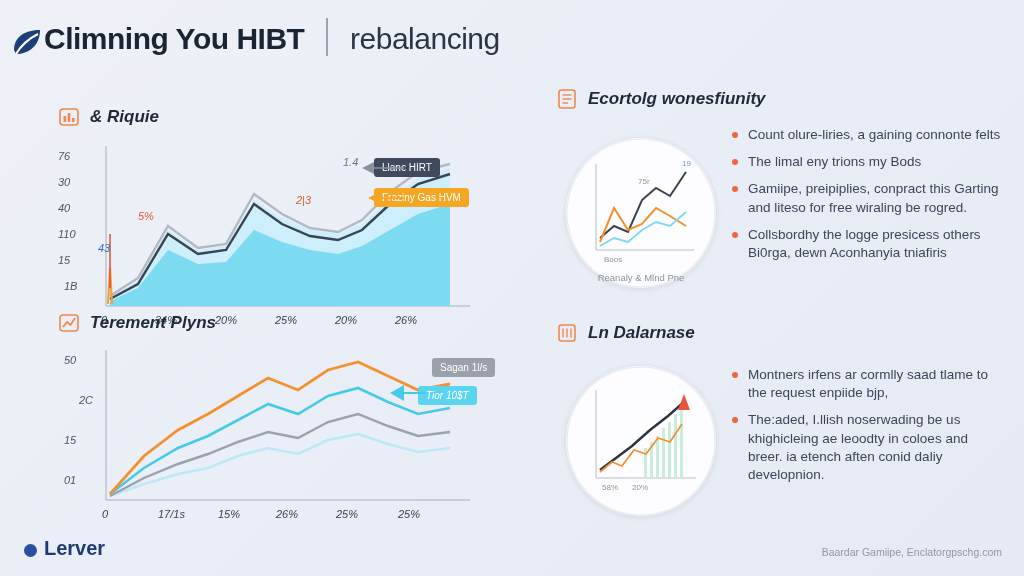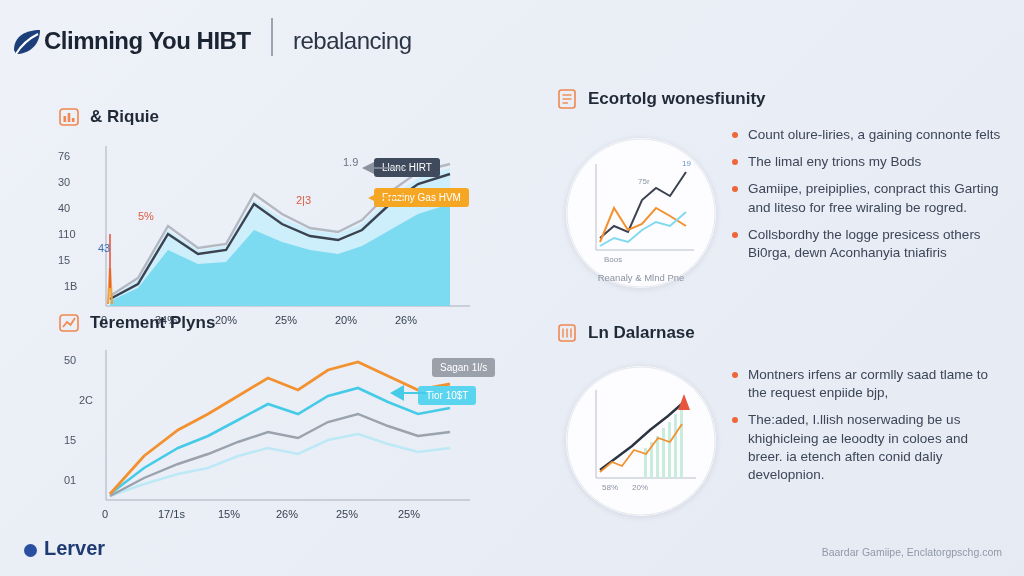--- a/index.html
+++ b/index.html
@@ -29,41 +29,42 @@
   }
   .logo-mark {
     position: absolute;
     left: 8px; top: 22px;
     width: 42px; height: 42px;
   }
   .title {
     position: absolute;
     left: 44px;
     top: 18px;
-    font-size: 24px;
+    font-size: 30px;
     font-weight: 700;
     color: #1b2433;
     letter-spacing: -0.5px;
     white-space: nowrap;
   }
   .title .divider {
     display: inline-block;
     width: 2px;
     height: 38px;
     background: #9aa3b2;
     vertical-align: -7px;
     margin: 0 14px;
   }
   .title .sub {
     font-weight: 400;
     color: #2b3545;
   }
   
   .panel {
     position: absolute;
+    font-style: italic;
   }
   .panel-head {
     display: flex;
     align-items: center;
     gap: 10px;
     margin-bottom: 10px;
   }
   .panel-icon {
     width: 22px; height: 22px;
     flex: 0 0 22px;
@@ -92,21 +93,21 @@
     position: absolute;
     font-size: 10px;
     color: #ffffff;
     padding: 4px 8px;
     border-radius: 3px;
     white-space: nowrap;
   }
   .callout.dark { background: #3f4a5c; }
   .callout.orange { background: #f5a623; color: #ffffff; }
   .callout.grey { background: #9aa1ab; }
-  .callout.cyan { background: #5bd4f0; }
+  .callout.cyan { background: #5bd4f0; font-style: italic; }
   .mini-num {
     position: absolute;
     font-size: 11px;
   }
   
   .bullets {
     list-style: none;
     margin: 0;
     padding: 0;
   }
@@ -228,21 +229,21 @@
 
       
       <span class="x-tick" style="left:43px;  top:176px;">0</span>
       <span class="x-tick" style="left:97px;  top:176px;">34%</span>
       <span class="x-tick" style="left:157px; top:176px;">20%</span>
       <span class="x-tick" style="left:217px; top:176px;">25%</span>
       <span class="x-tick" style="left:277px; top:176px;">20%</span>
       <span class="x-tick" style="left:337px; top:176px;">26%</span>
 
       
-      <span class="mini-num" style="left:285px; top:18px; color:#6b7485;">1.9</span>
+      <span class="mini-num" style="left:285px; top:18px; color:#6b7485;">1.4</span>
       <span class="mini-num" style="left:238px; top:56px; color:#e05a3c;">2|3</span>
       <span class="mini-num" style="left:80px;  top:72px; color:#e05a3c;">5%</span>
       <span class="mini-num" style="left:40px;  top:104px; color:#3a6fb5;">43</span>
     </div>
   </div>
 
   <div class="callout dark" style="left:374px; top:158px;">Llanc HIRT</div>
   <div class="callout orange" style="left:374px; top:188px;">Fraziny Gas HVM</div>
   <svg style="position:absolute; left:352px; top:150px;" width="150" height="70">
     <path d="M52,18 L18,18" stroke="#8b93a0" stroke-width="1.6" fill="none"></path>

